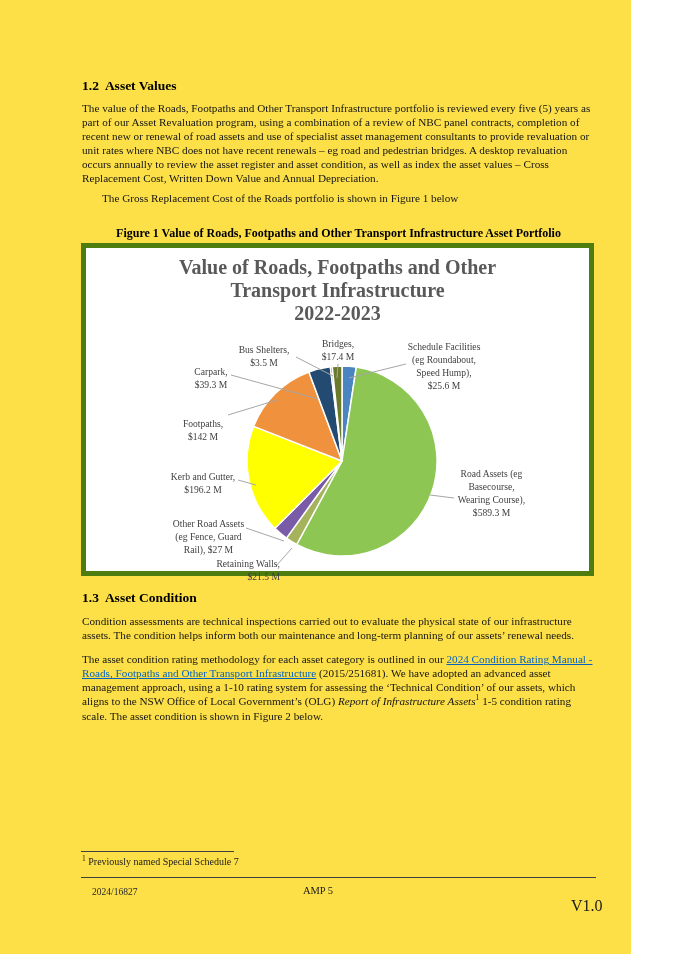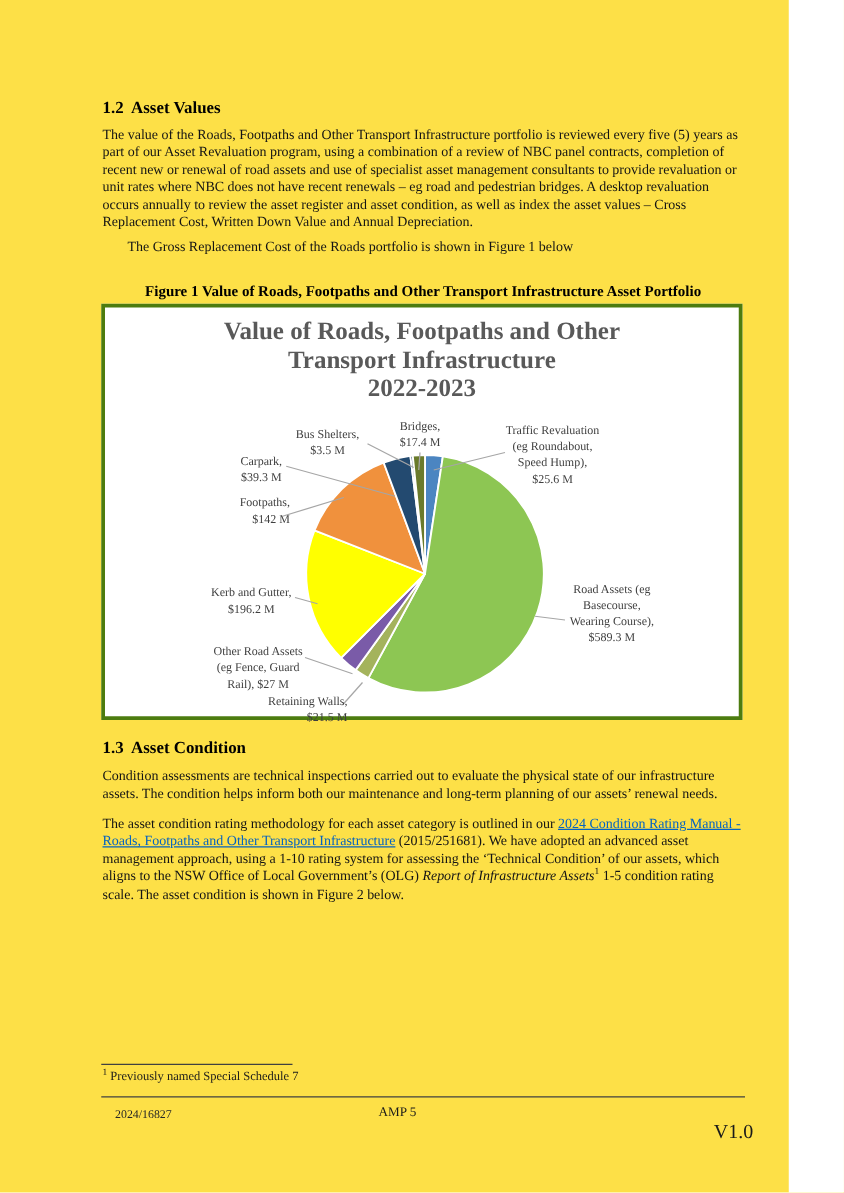--- a/index.html
+++ b/index.html
@@ -12,21 +12,21 @@
   h2 { font-size:13.5px; font-weight:bold; color:#000; letter-spacing:0; }
   h2 .h-num { margin-right:6px; }
   .body-col { width:513px; }
   p.body { font-size:11.2px; line-height:14.1px; color:#141414; }
   .sec-values { left:82px; top:78px; }
   .sec-values p.first { margin-top:7px; }
   .sec-values p.second { margin-top:5px;margin-left:20px; }
   .fig-caption { left:82px; top:226px; width:513px; text-align:center;
     font-size:12px; font-weight:bold; color:#000; }
   .figure-box { left:81px; top:243px; width:513px; height:333px; background:#fff;
-    border:3px solid #4d7c0f; }
+    border:5px solid #4d7c0f; }
   #chart-title { margin-top:8px; text-align:center; font-size:20px; font-weight:bold;
     color:#595959; line-height:23px; }
   #pie-svg { position:absolute; left:0; top:0; }
   #pie-labels { position:absolute; left:0; top:0; width:513px; height:333px; pointer-events:none; }
   .pie-label { position:absolute; text-align:center; font-size:9.6px; line-height:13px;
     color:#3f3f3f; }
   .sec-condition { left:82px; top:590px; }
   .sec-condition p.first { margin-top:8px; }
   .sec-condition p.second { margin-top:10px; }
   a.doc-link { color:#0563C1; text-decoration:underline; }
@@ -81,30 +81,30 @@
     <div id="pie-labels">
         <div class="pie-label" style="left: 140px; top: 95px; width: 76px;">
           <div>Bus Shelters,</div>
           <div>$3.5 M</div>
         </div>
         <div class="pie-label" style="left: 226px; top: 89px; width: 52px;">
           <div>Bridges,</div>
           <div>$17.4 M</div>
         </div>
         <div class="pie-label" style="left: 313px; top: 92px; width: 90px;">
-          <div>Traffic Revaluation</div>
+          <div>Schedule Facilities</div>
           <div>(eg Roundabout,</div>
           <div>Speed Hump),</div>
           <div>$25.6 M</div>
         </div>
         <div class="pie-label" style="left: 97px; top: 117px; width: 56px;">
           <div>Carpark,</div>
           <div>$39.3 M</div>
         </div>
-        <div class="pie-label" style="left: 86px; top: 150px; width: 62px; text-align: right;">
+        <div class="pie-label" style="left: 86px; top: 169px; width: 62px;">
           <div>Footpaths,</div>
           <div>$142 M</div>
         </div>
         <div class="pie-label" style="left: 78px; top: 222px; width: 78px;">
           <div>Kerb and Gutter,</div>
           <div>$196.2 M</div>
         </div>
         <div class="pie-label" style="left: 80px; top: 269px; width: 85px;">
           <div>Other Road Assets</div>
           <div>(eg Fence, Guard</div>

